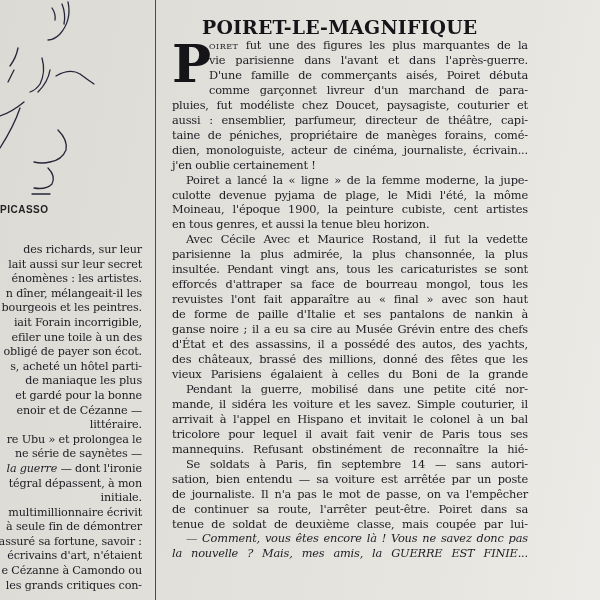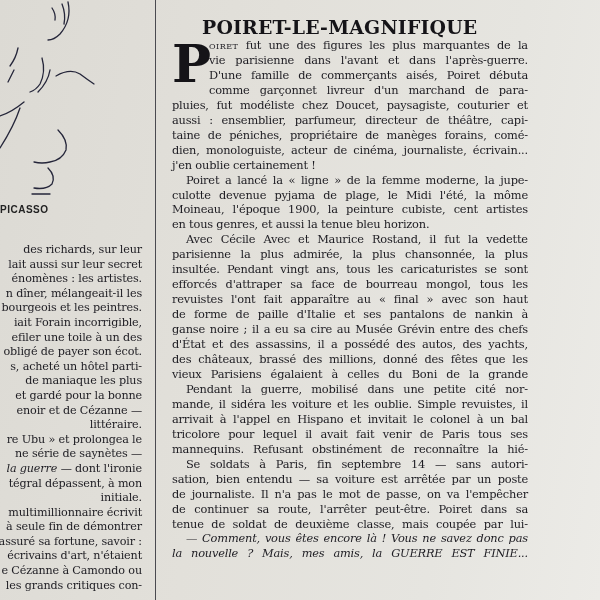--- a/index.html
+++ b/index.html
@@ -367,23 +367,23 @@
         <span>nor-</span>
       </div>
       <div class="line ">
         <span>mande,</span>
         <span>il</span>
         <span>sidéra</span>
         <span>les</span>
         <span>voiture</span>
         <span>et</span>
         <span>les</span>
-        <span>oublie.</span>
+        <span>savez.</span>
         <span>Simple</span>
-        <span>revuistes,</span>
+        <span>couturier,</span>
         <span>il</span>
       </div>
       <div class="line ">
         <span>arrivait</span>
         <span>à</span>
         <span>l'appel</span>
         <span>en</span>
         <span>Hispano</span>
         <span>et</span>
         <span>invitait</span>

